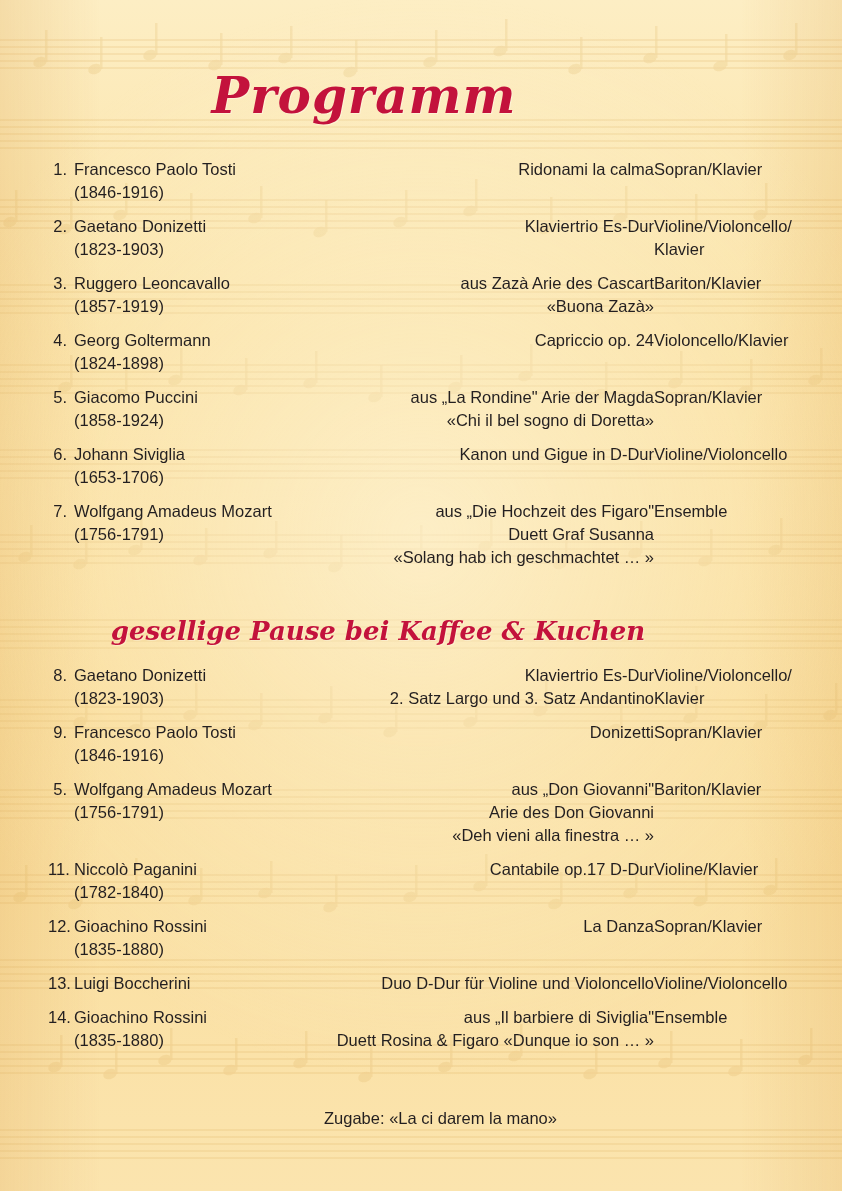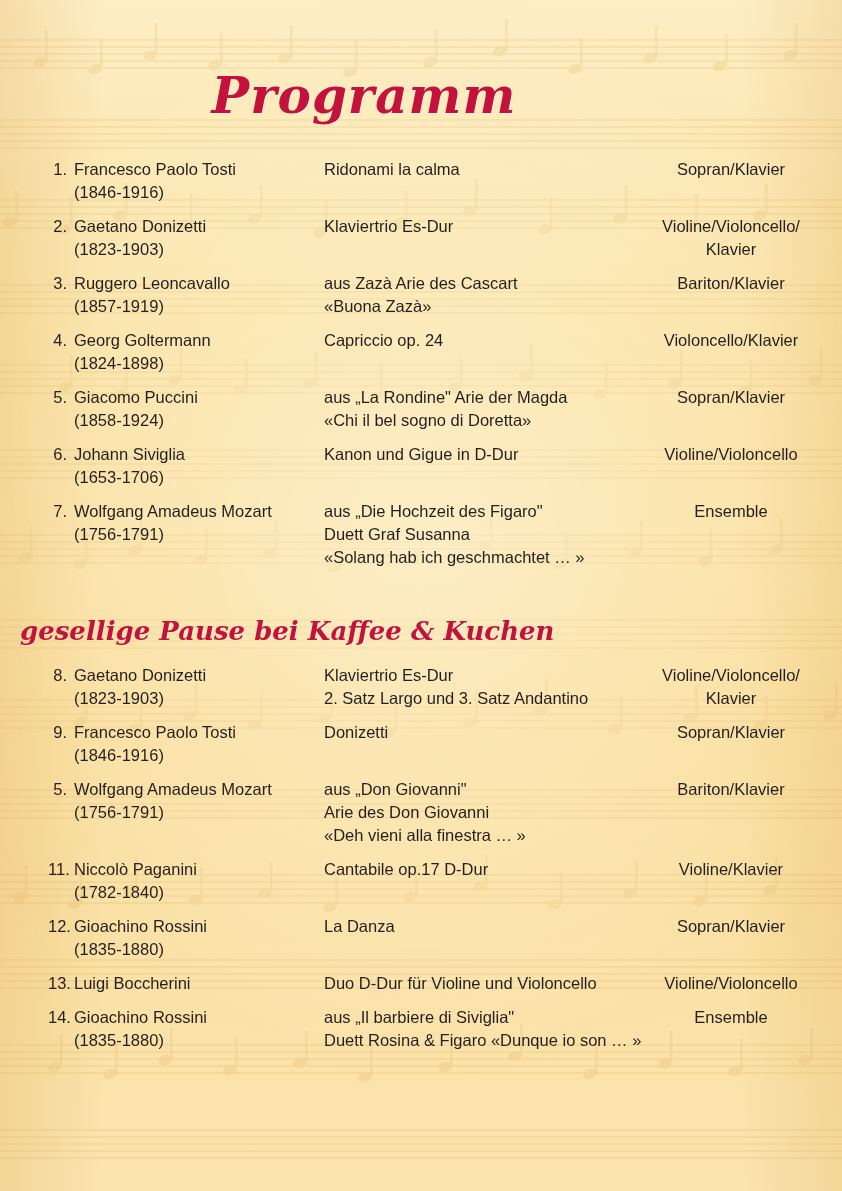--- a/index.html
+++ b/index.html
@@ -58,22 +58,23 @@
     font-style: italic;
     font-weight: bold;
     font-size: 50px;
     letter-spacing: 1px;
     color: #c3123c;
     text-shadow: 1px 1px 0 rgba(255,255,255,.35);
   }
 
   .interlude {
     position: absolute;
-    left: 4px;
+    left: 12px;
     right: 0;
+    text-align: center;
     font-family: "DejaVu Serif", serif;
     font-style: italic;
     font-weight: bold;
     font-size: 26px;
     color: #c3123c;
     text-shadow: 1px 1px 0 rgba(255,255,255,.3);
     padding-left: 16px;
   }
 
   
@@ -91,22 +92,22 @@
     column-gap: 0;
     margin-bottom: 11px;
   }
   .num {
     text-align: right;
     padding-right: 7px;
     white-space: nowrap;
   }
   .composer .name { white-space: nowrap; }
   .composer .years { white-space: nowrap; }
-  .work div { white-space: nowrap; }
-  .perf div { white-space: nowrap; text-align: center; }
+  .work div { white-space: nowrap; text-align: right; }
+  .perf div { white-space: nowrap; }
 </style>
 </head>
 <body>
 
 <div class="bg"></div>
 
 <svg class="bg-staves" viewBox="0 0 842 1191" preserveAspectRatio="none" xmlns="http://www.w3.org/2000/svg">
   <defs>
     <g id="stave">
       <line x1="0" y1="0" x2="842" y2="0"></line>
@@ -371,17 +372,18 @@
         <div class="perf">
           <div>Ensemble</div>
         </div>
       </div>
     </div>
 
   <div class="list" id="encore" style="top:1107px;">
       <div class="row">
         <div class="num"></div>
         <div class="composer"></div>
+        <div class="work">Zugabe: «La ci darem la mano»</div>
         <div class="perf"></div>
       </div>
     </div>
 
 </div>
 
 </body></html>

